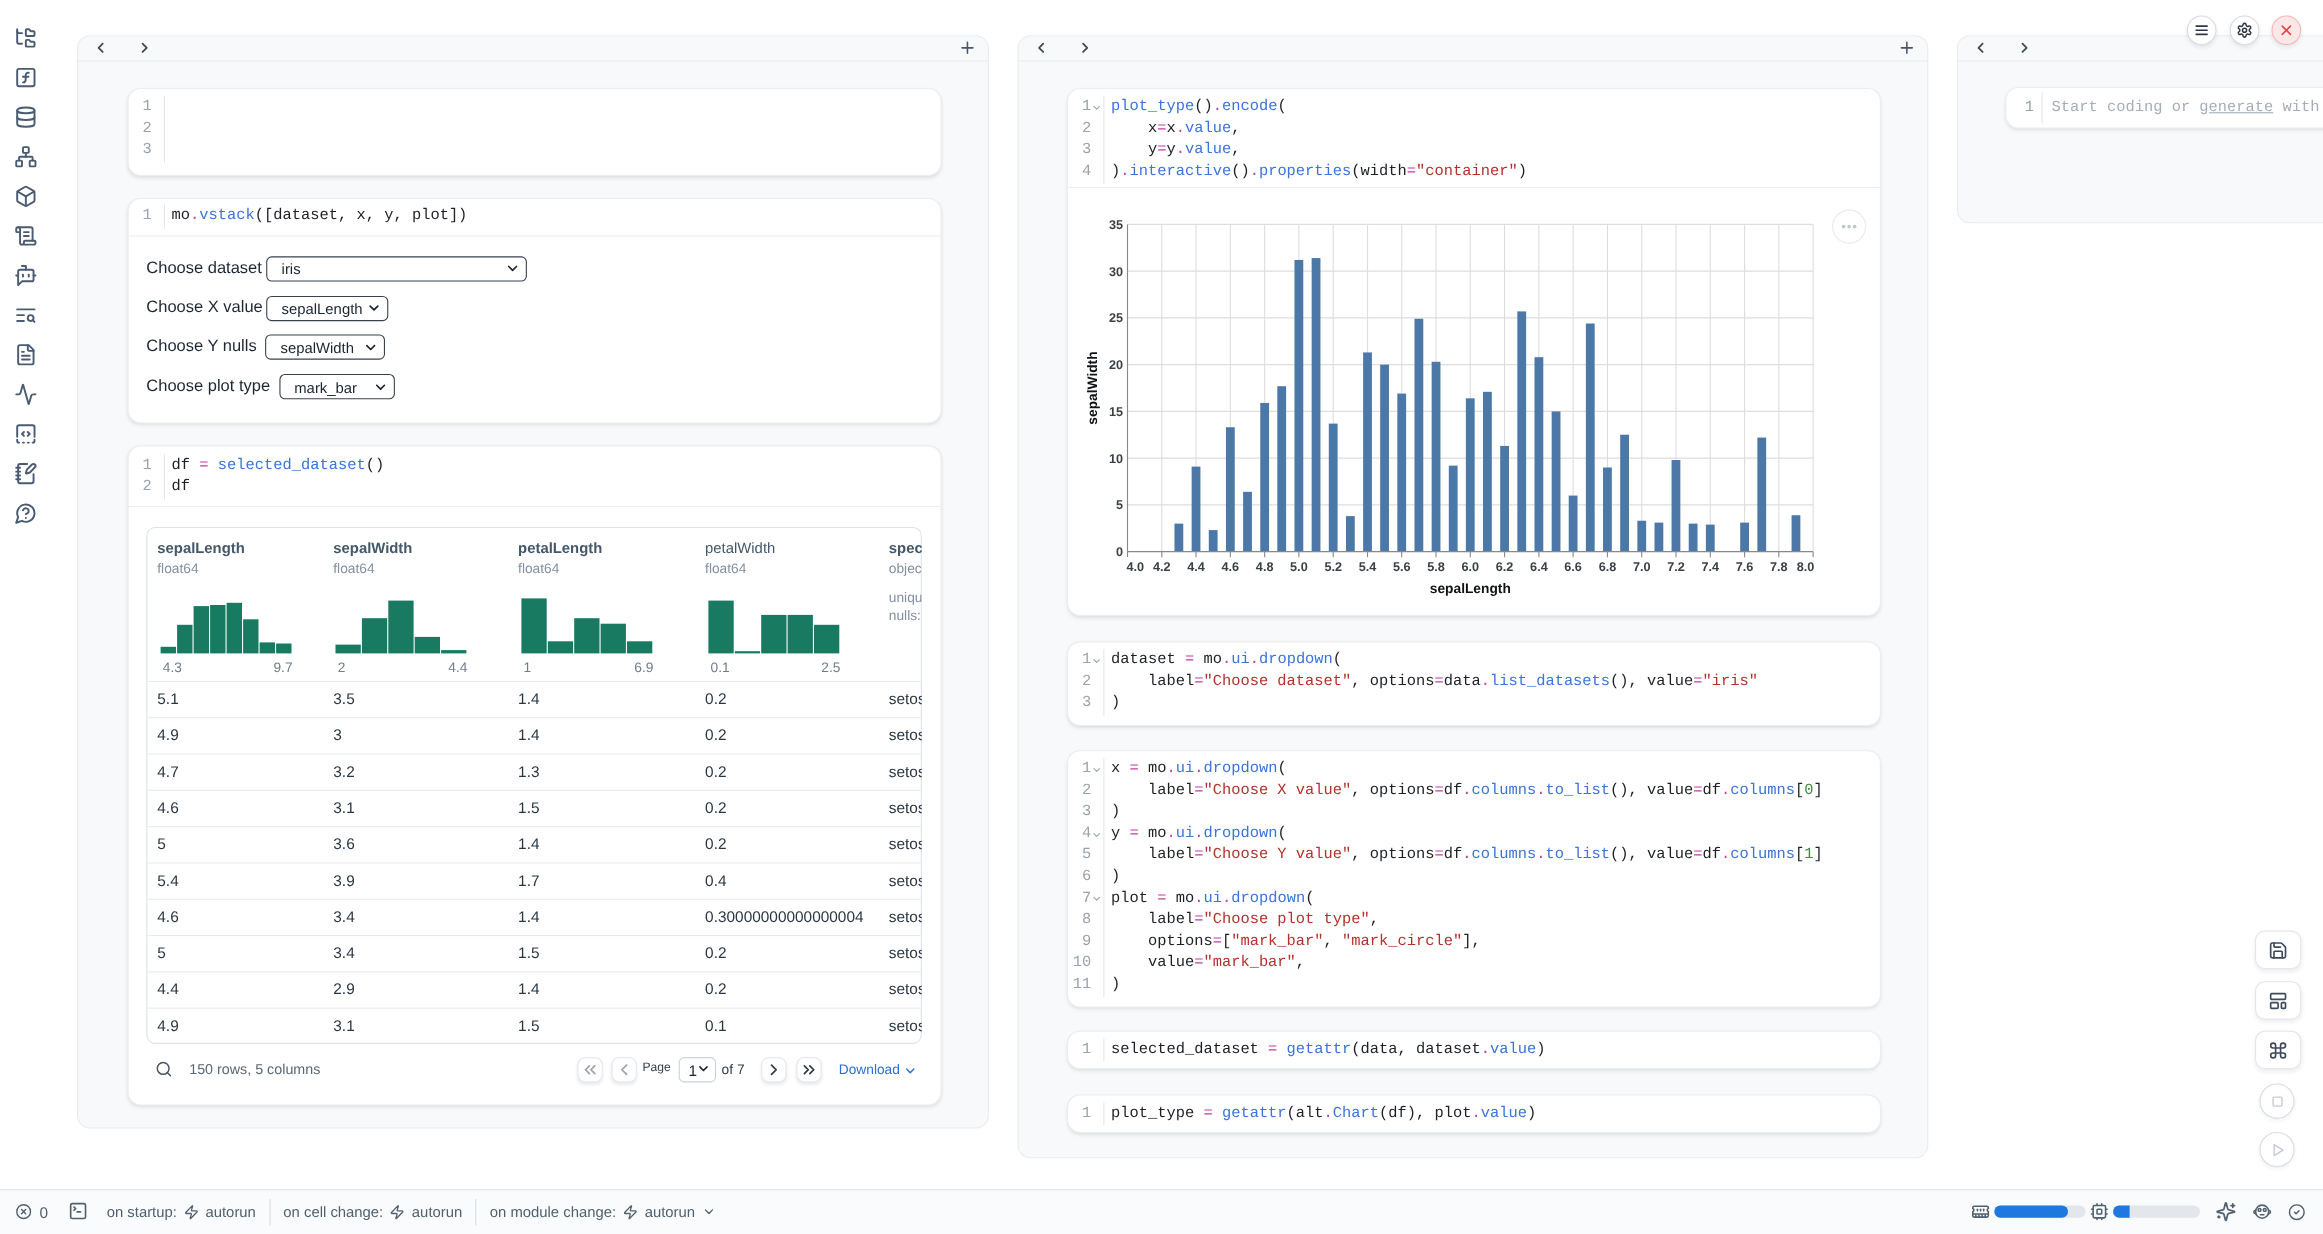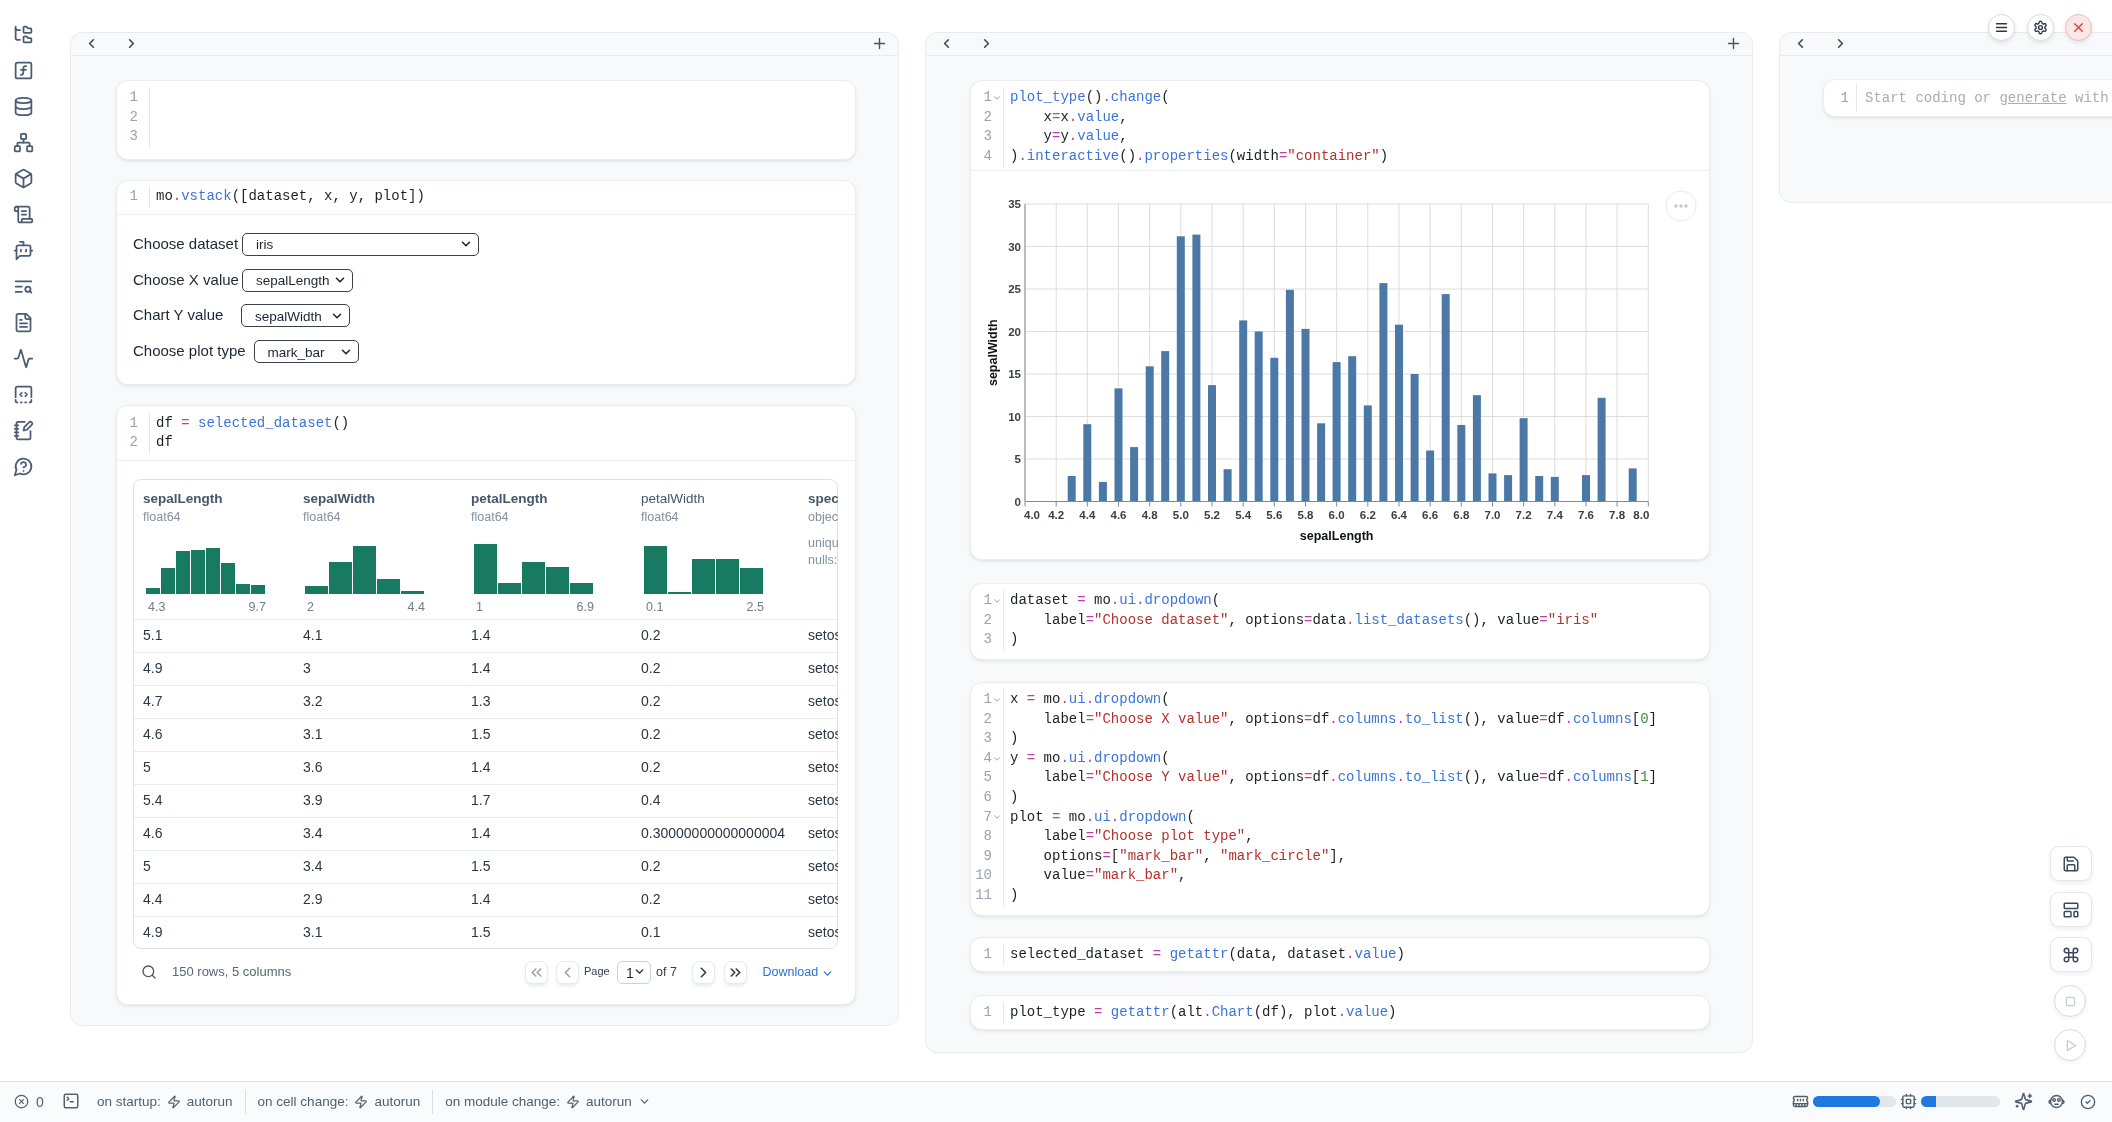--- a/index.html
+++ b/index.html
@@ -150,21 +150,21 @@
 <svg style="position:absolute;left:459px;top:237px" width="14" height="14" viewBox="0 0 24 24" fill="none" stroke="#1b2430" stroke-width="2.6" stroke-linecap="round" stroke-linejoin="round">
       <path d="m6 9 6 6 6-6"></path>
     </svg>
 <div class="lbl" style="left:133px;top:270.5px">Choose X value</div>
 <div class="sel" style="left:242px;top:268.5px;width:111px">
       <span>sepalLength</span>
     </div>
 <svg style="position:absolute;left:333px;top:273px" width="14" height="14" viewBox="0 0 24 24" fill="none" stroke="#1b2430" stroke-width="2.6" stroke-linecap="round" stroke-linejoin="round">
       <path d="m6 9 6 6 6-6"></path>
     </svg>
-<div class="lbl" style="left:133px;top:306.0px">Chart Y value</div>
+<div class="lbl" style="left:133px;top:306.0px">Choose Y nulls</div>
 <div class="sel" style="left:241px;top:304.0px;width:109px">
       <span>sepalWidth</span>
     </div>
 <svg style="position:absolute;left:330px;top:308.5px" width="14" height="14" viewBox="0 0 24 24" fill="none" stroke="#1b2430" stroke-width="2.6" stroke-linecap="round" stroke-linejoin="round">
       <path d="m6 9 6 6 6-6"></path>
     </svg>
 <div class="lbl" style="left:133px;top:342.0px">Choose plot type</div>
 <div class="sel" style="left:253.5px;top:340.0px;width:105px">
       <span>mark_bar</span>
     </div>
@@ -217,21 +217,21 @@
 <div style="position:absolute;left:668px;top:592px;width:23px;height:2px;background:#197a62"></div>
 <div style="position:absolute;left:692px;top:559px;width:23px;height:35px;background:#197a62"></div>
 <div style="position:absolute;left:716px;top:559px;width:23px;height:35px;background:#197a62"></div>
 <div style="position:absolute;left:740px;top:568px;width:23px;height:26px;background:#197a62"></div>
 <div style="position:absolute;left:646px;top:600px;font-size:12.5px;color:#6f7c8a">0.1</div>
 <div style="position:absolute;left:724px;top:600px;width:40px;text-align:right;font-size:12.5px;color:#6f7c8a">2.5</div>
 <div style="position:absolute;left:808px;top:536px;width:30px;overflow:hidden;font-size:12.5px;color:#82909f;white-space:nowrap">unique</div>
 <div style="position:absolute;left:808px;top:553px;width:30px;overflow:hidden;font-size:12.5px;color:#82909f;white-space:nowrap">nulls:</div>
 <div style="position:absolute;left:134px;top:619px;width:703px;height:0;border-top:1px solid #e8ecef"></div>
 <div style="position:absolute;left:143px;top:627px;font-size:14px;color:#2a3642;white-space:nowrap">5.1</div>
-<div style="position:absolute;left:303px;top:627px;font-size:14px;color:#2a3642;white-space:nowrap">4.1</div>
+<div style="position:absolute;left:303px;top:627px;font-size:14px;color:#2a3642;white-space:nowrap">3.5</div>
 <div style="position:absolute;left:471px;top:627px;font-size:14px;color:#2a3642;white-space:nowrap">1.4</div>
 <div style="position:absolute;left:641px;top:627px;font-size:14px;color:#2a3642;white-space:nowrap">0.2</div>
 <div style="position:absolute;left:808px;top:627px;width:30px;overflow:hidden;font-size:14px;color:#2a3642;white-space:nowrap">setosa</div>
 <div style="position:absolute;left:134px;top:652px;width:703px;height:0;border-top:1px solid #e8ecef"></div>
 <div style="position:absolute;left:143px;top:660px;font-size:14px;color:#2a3642;white-space:nowrap">4.9</div>
 <div style="position:absolute;left:303px;top:660px;font-size:14px;color:#2a3642;white-space:nowrap">3</div>
 <div style="position:absolute;left:471px;top:660px;font-size:14px;color:#2a3642;white-space:nowrap">1.4</div>
 <div style="position:absolute;left:641px;top:660px;font-size:14px;color:#2a3642;white-space:nowrap">0.2</div>
 <div style="position:absolute;left:808px;top:660px;width:30px;overflow:hidden;font-size:14px;color:#2a3642;white-space:nowrap">setosa</div>
 <div style="position:absolute;left:134px;top:685px;width:703px;height:0;border-top:1px solid #e8ecef"></div>
@@ -316,21 +316,21 @@
 <div style="position:absolute;left:762.5px;top:964.5px;font-size:12.5px;color:#2e6fd6">Download</div>
 <svg style="position:absolute;left:821px;top:966.5px" width="13" height="13" viewBox="0 0 24 24" fill="none" stroke="#2e6fd6" stroke-width="2.4" stroke-linecap="round" stroke-linejoin="round">
       <path d="m6 9 6 6 6-6"></path>
     </svg>
 <div class="cell" style="left:970px;top:80px;width:740px;height:480px"></div>
 <pre class="nums" style="left:970px;top:88px;width:22px">1
 2
 3
 4</pre>
 <div class="gb" style="left:1003px;top:87px;height:80px"></div>
-<pre class="code" style="left:1010px;top:88px"><span class="f">plot_type</span>()<span class="o">.</span><span class="f">change</span>(
+<pre class="code" style="left:1010px;top:88px"><span class="f">plot_type</span>()<span class="o">.</span><span class="f">encode</span>(
     x<span class="o">=</span>x<span class="o">.</span><span class="f">value</span>,
     y<span class="o">=</span>y<span class="o">.</span><span class="f">value</span>,
 )<span class="o">.</span><span class="f">interactive</span>()<span class="o">.</span><span class="f">properties</span>(width<span class="o">=</span><span class="s">"container"</span>)</pre>
 <svg style="position:absolute;left:992px;top:92.8px" width="10" height="10" viewBox="0 0 24 24" fill="none" stroke="#9aa2ad" stroke-width="2.4" stroke-linecap="round" stroke-linejoin="round">
       <path d="m6 9 6 6 6-6"></path>
     </svg>
 <div class="divider" style="left:971px;top:170px;width:738px"></div>
 <svg style="position:absolute;left:970px;top:171px" width="740" height="388" viewBox="0 0 740 388" font-family="Liberation Sans, sans-serif">
       <line x1="55.0" y1="33.0" x2="55.0" y2="330.5" stroke="#ddd" stroke-width="1"></line>
       <line x1="86.2" y1="33.0" x2="86.2" y2="330.5" stroke="#ddd" stroke-width="1"></line>

